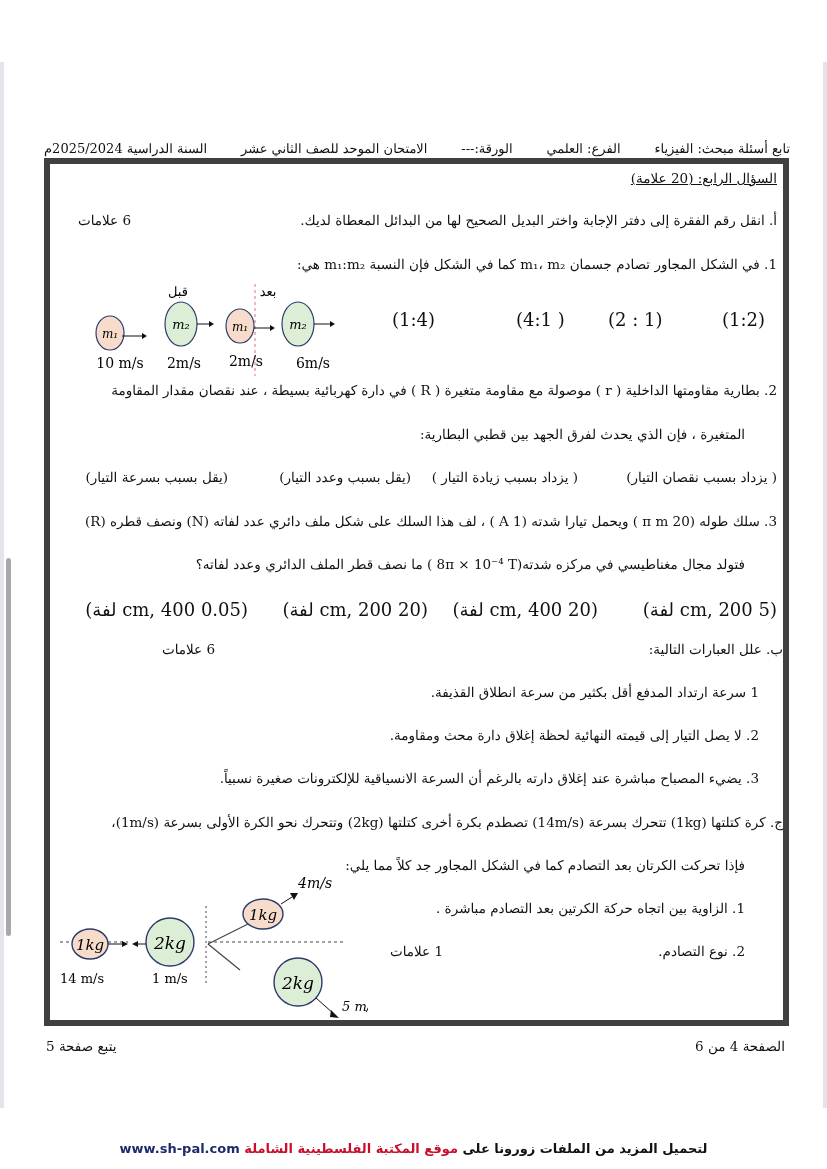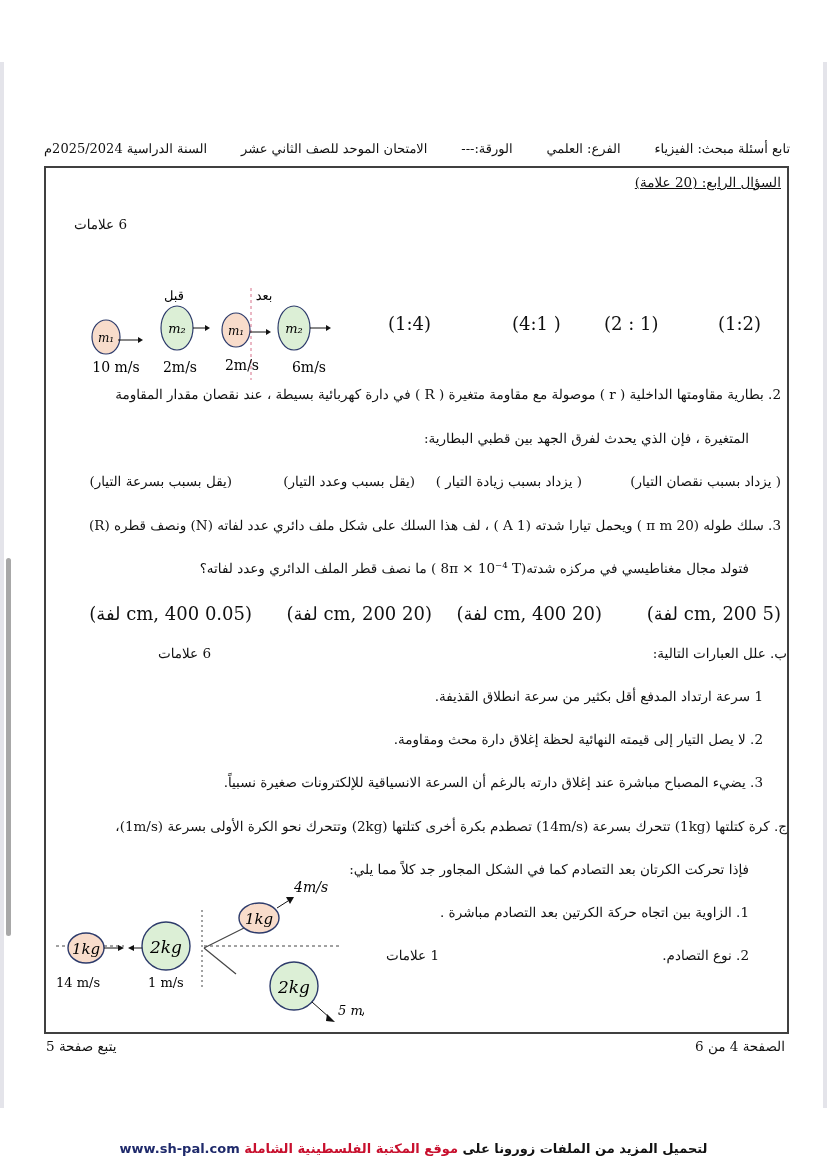--- a/index.html
+++ b/index.html
@@ -8,22 +8,22 @@
     font-family: "DejaVu Serif", "Liberation Serif", serif; color: #111;
   }
   .page-edge-left { position: absolute; left: 0; top: 62px; width: 4px; height: 1046px; background: #e4e4ea; }
   .page-edge-right { position: absolute; right: 0; top: 62px; width: 4px; height: 1046px; background: #e4e4ea; }
   .scrollbar-thumb { position: absolute; left: 6px; top: 558px; width: 5px; height: 378px; background: #a8a8a8; border-radius: 3px; }
   .header-line {
     position: absolute; top: 141px; left: 44px; width: 746px; direction: rtl;
     font-size: 13px; display: flex; justify-content: space-between; white-space: nowrap;
   }
   .content-box {
-    position: absolute; left: 44px; top: 166px; width: 745px; height: 868px;
-    border: 2px solid #404040; box-sizing: border-box;
+    position: absolute; left: 44px; top: 158px; width: 745px; height: 868px;
+    border: 6px solid #404040; box-sizing: border-box;
   }
   .rtl { direction: rtl; unicode-bidi: isolate; }
   .abs { position: absolute; white-space: nowrap; }
   .t { font-size: 13.5px; }
   .q-title { text-decoration: underline; }
   .choice { font-size: 18px; }
   .footer { position: absolute; top: 1038px; font-size: 13.5px; direction: rtl; }
   .bottom-banner {
     position: absolute; top: 1141px; left: 0; width: 827px; text-align: center;
     font-family: "DejaVu Sans", sans-serif; font-weight: bold; font-size: 13px; direction: rtl;
@@ -45,22 +45,24 @@
   <span>الفرع: العلمي</span>
   <span>الورقة:---</span>
   <span>الامتحان الموحد للصف الثاني عشر</span>
   <span>السنة الدراسية 2025/2024م</span>
 </div>
 
 <div class="content-box">
 
   <div class="abs rtl t q-title" style="right:6px; top:6px;">السؤال الرابع: (20 علامة)</div>
 
+  <div class="abs rtl t" style="right:6px; top:48px;">أ. انقل رقم الفقرة إلى دفتر الإجابة واختر البديل الصحيح لها من البدائل المعطاة لديك.</div>
   <div class="abs rtl t" style="left:28px; top:48px;">6 علامات</div>
 
+  <div class="abs rtl t" style="right:6px; top:92px;">1. في الشكل المجاور تصادم جسمان m₁، m₂ كما في الشكل فإن النسبة m₁:m₂ هي:</div>
 
   <svg class="abs" style="left:38px; top:112px;" width="260" height="100">
     <text x="90" y="20" font-size="13" text-anchor="middle">قبل</text>
     <text x="180" y="20" font-size="13" text-anchor="middle">بعد</text>
     <line x1="167" y1="8" x2="167" y2="100" stroke="#d6708a" stroke-dasharray="3,3"></line>
 
     <ellipse cx="22" cy="57" rx="14" ry="17" fill="#f8dccb" stroke="#2d3b6b" stroke-width="1.2"></ellipse>
     <text x="22" y="62" font-size="12" font-style="italic" text-anchor="middle">m₁</text>
     <line x1="34" y1="60" x2="54" y2="60" stroke="#111"></line>
     <polygon points="54,57 59,60 54,63" fill="#111"></polygon>

